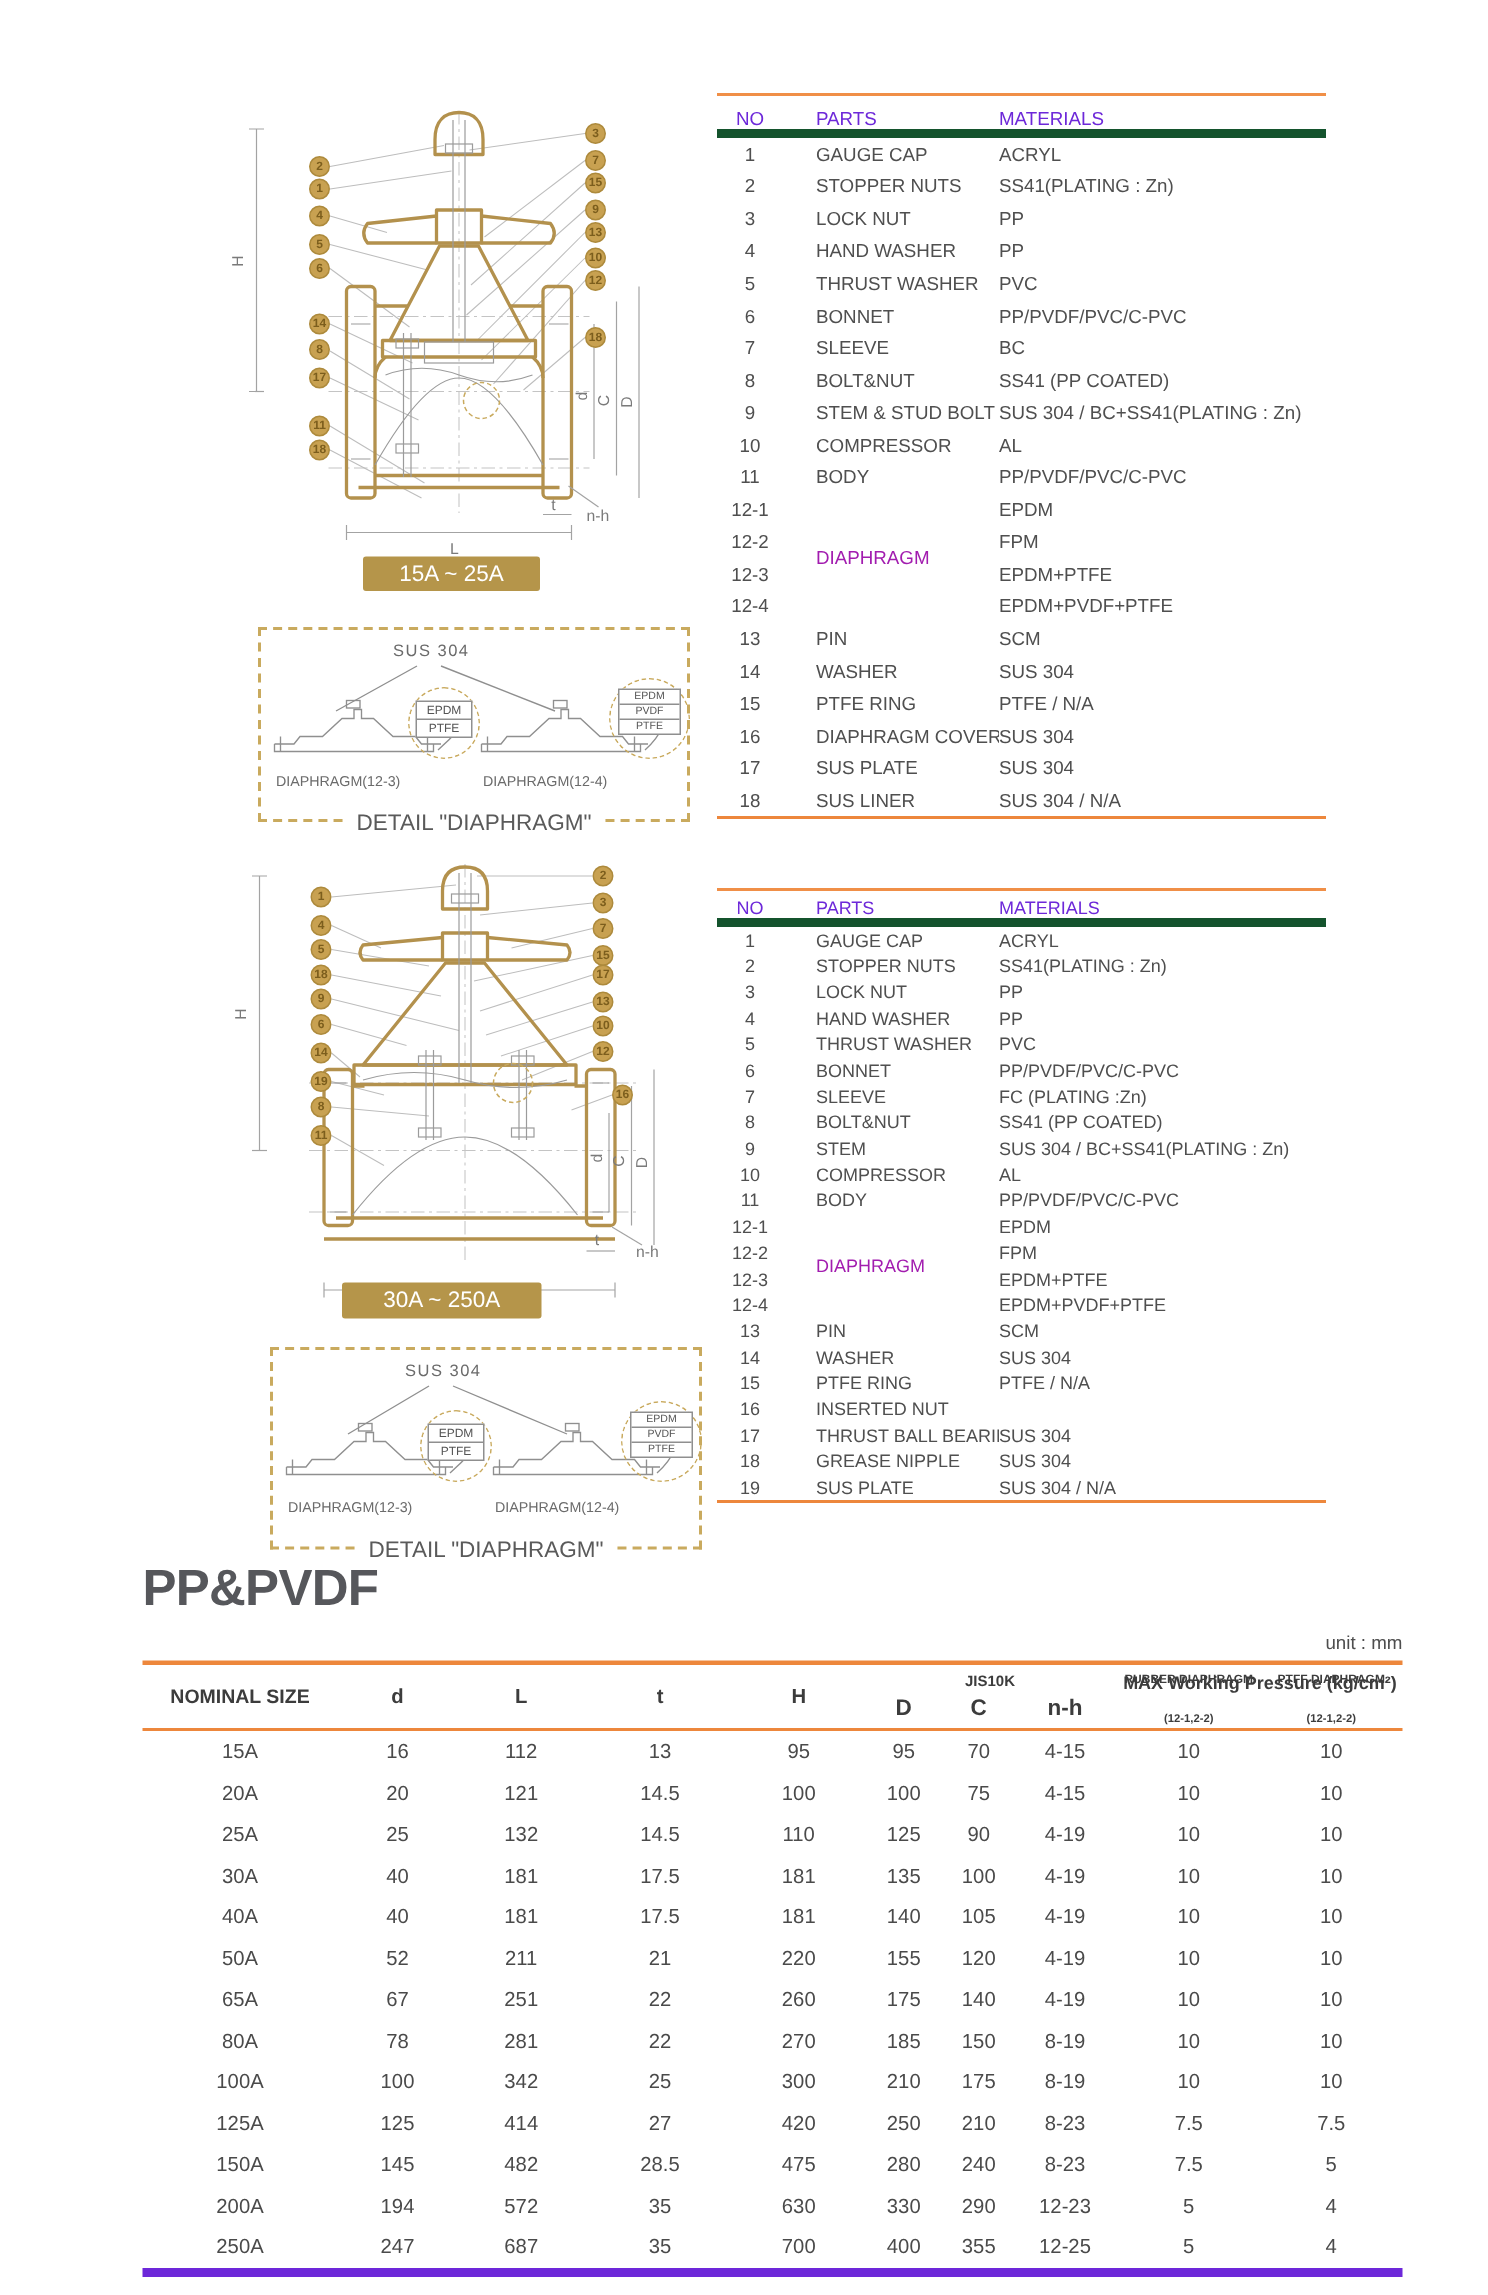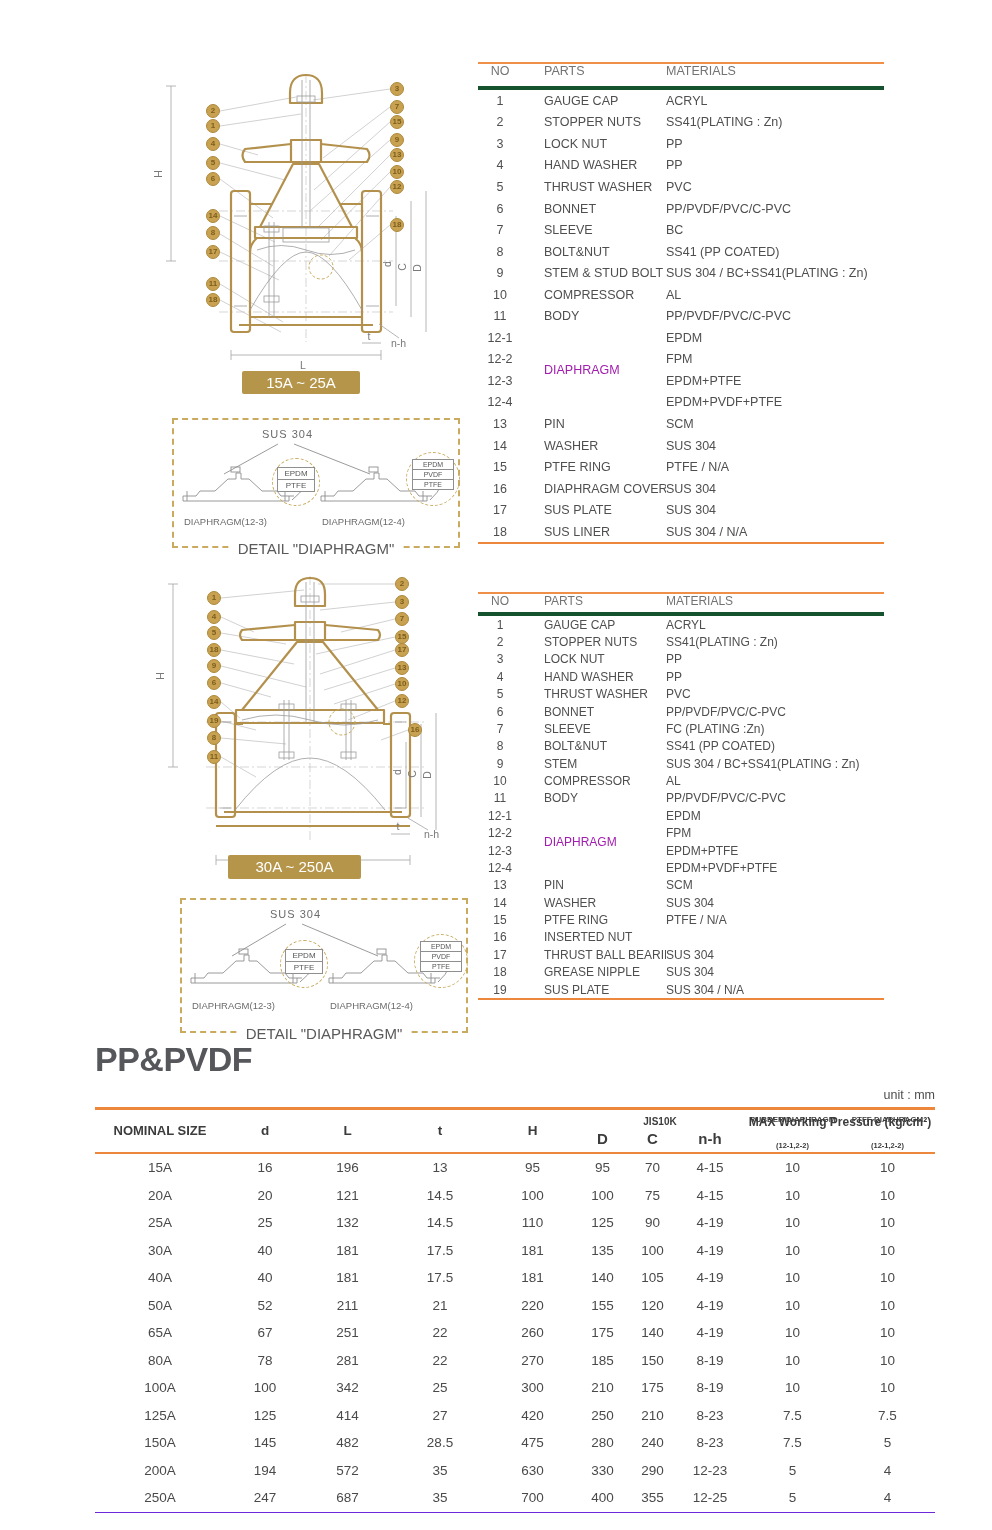--- a/index.html
+++ b/index.html
@@ -22,22 +22,22 @@
   .stack{position:absolute;background:#fff;border:1px solid #8f8f8f}
   .stack span{display:block;text-align:center;color:#555;padding:1px 4px;white-space:nowrap}
   .stack span + span{border-top:1px solid #8f8f8f}
   .b2 .stack span{font-size:8px}
   .b3 .stack span{font-size:7px}
   .dname{position:absolute;font-size:9.5px;color:#6b6b6b;white-space:nowrap}
   .dcap{position:absolute;bottom:-11px;left:50%;transform:translateX(-50%);background:#fff;
         padding:0 8px;font-size:15px;color:#5a5a5a;white-space:nowrap}
   
   .ptable{position:absolute;left:478px;width:406px}
-  .pt-head{display:flex;align-items:flex-start;border-top:2px solid #f08f47;
-           border-bottom:4px solid #14532d;color:#737373}
+  .pt-head{display:flex;align-items:flex-end;border-top:2px solid #f08f47;
+           border-bottom:6px solid #14532d;color:#6d28d9}
   .pt-rows{border-bottom:2.5px solid #ed873c;position:relative}
   .prow{display:flex;align-items:center;color:#4f4f4f}
   .c-no{flex:0 0 44px;text-align:center}
   .c-parts{flex:0 0 122px;padding-left:22px;white-space:nowrap;overflow:hidden}
   .c-mat{flex:1;white-space:nowrap;overflow:hidden}
   .t1 .pt-head{height:22px;font-size:12.5px}
   .t1 .prow{height:21.55px;font-size:12.5px}
   .t2 .pt-head{height:18px;font-size:12px}
   .t2 .prow{height:17.38px;font-size:12px}
   .dia{position:absolute;left:66px;color:#a21caf}
@@ -52,21 +52,21 @@
   .dimtable{position:absolute;left:95px;top:1107px;width:840px}
   .dt-head{position:relative;height:42px;border-top:3px solid #ed873c;
            border-bottom:2.5px solid #ed873c;color:#3c3c3c;box-sizing:content-box}
   .dt-head span{position:absolute;text-align:center;font-weight:700}
   .h-full{top:0;height:42px;line-height:42px;font-size:13.5px}
   .h-top{top:3px;height:18px;line-height:18px}
   .h-bot{bottom:3px;height:20px;line-height:20px;font-size:15px}
   .h-sub{position:absolute;bottom:2px;text-align:center;font-weight:700;color:#3c3c3c}
   .h-sub b{display:block;font-size:8px}
   .h-sub i{display:block;font-style:normal;font-size:7.5px;margin-top:17px}
-  .dt-rows{border-bottom:1px solid #6d28d9}
+  .dt-rows{border-bottom:6px solid #6d28d9}
   .drow{display:grid;grid-template-columns:130px 80px 85px 100px 85px 55px 45px 70px 95px 95px;
         height:27.5px;align-items:center;text-align:center;font-size:13.5px;color:#4a4a4a}
 </style>
 </head>
 <body>
 
 <div class="page">
 
   <svg class="dwg" style="left:133px;top:70px" width="350" height="310" viewBox="0 0 350 310">
     <g stroke="#c4c4c4" stroke-width="0.7" stroke-dasharray="9 3 2 3" fill="none">
@@ -648,21 +648,21 @@
       <div class="h-sub" style="left:745px;width:95px">
         <b>PTFF DIAPHRAGM</b>
         <i>(12-1,2-2)</i>
       </div>
     </div>
     <div class="dt-rows">
 
         <div class="drow">
           <span>15A</span>
           <span>16</span>
-          <span>196</span>
+          <span>112</span>
           <span>13</span>
           <span>95</span>
           <span>95</span>
           <span>70</span>
           <span>4-15</span>
           <span>10</span>
           <span>10</span>
         </div>
 
         <div class="drow">

